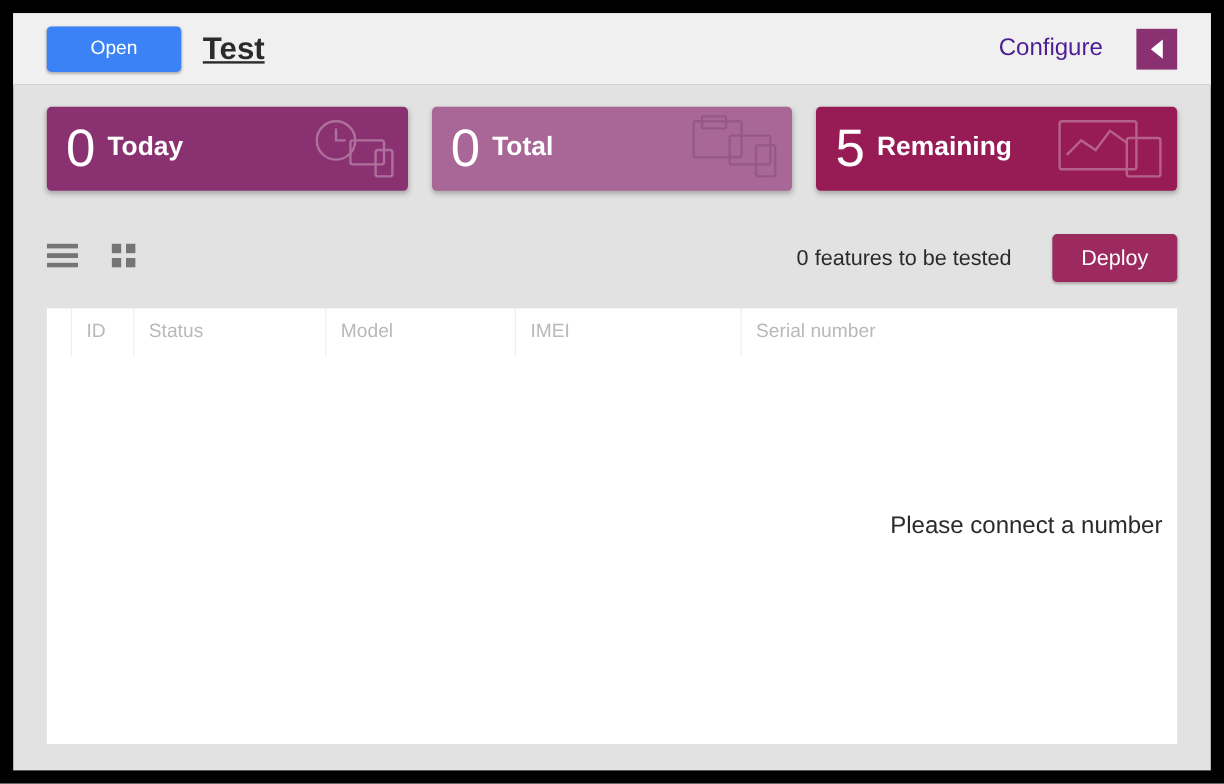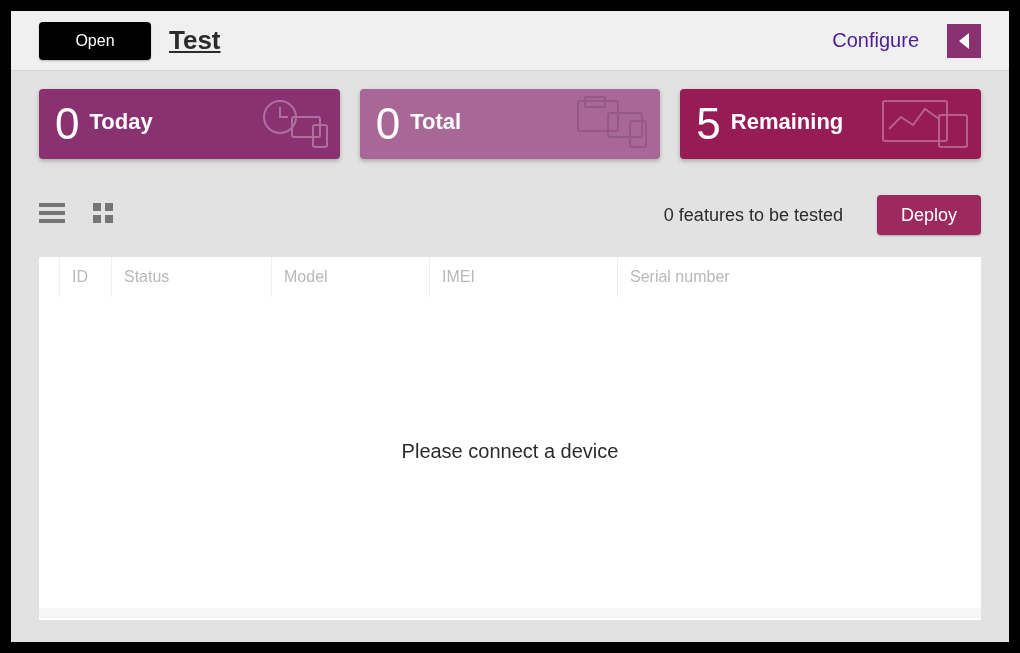--- a/index.html
+++ b/index.html
@@ -21,21 +21,21 @@
   .header {
     background: #f0f0f0;
     border-bottom: 1px solid #d4d4d4;
     height: 60px;
     display: flex;
     align-items: center;
     padding: 0 28px;
     gap: 18px;
   }
   .open-btn {
-    background: #000000;
+    background: #3b82f6;
     color: #fff;
     border: none;
     border-radius: 4px;
     width: 112px;
     height: 38px;
     font-size: 16px;
     cursor: pointer;
     box-shadow: 0 1px 2px rgba(0,0,0,.25);
   }
   .page-title {
@@ -128,21 +128,21 @@
     margin-left: 14px;
   }
 
   
   .table-wrap {
     margin: 22px 28px 22px 28px;
     background: #fff;
     flex: 1;
     position: relative;
     display: flex;
-    flex-direction: column;
+    flex-direction: row;
   }
   .thead {
     display: flex;
     height: 40px;
     align-items: center;
     color: #b9b9b9;
     font-size: 16px;
     font-weight: 500;
   }
   .th {
@@ -266,20 +266,20 @@
   <div class="table-wrap">
     <div class="thead">
       <div class="th col-blank"></div>
       <div class="th col-id">ID</div>
       <div class="th col-status">Status</div>
       <div class="th col-model">Model</div>
       <div class="th col-imei">IMEI</div>
       <div class="th col-serial">Serial number</div>
     </div>
     <div class="tbody">
-      <div class="empty-msg">Please connect a device</div>
+      <div class="empty-msg">Please connect a number</div>
     </div>
     <div class="hscroll">
       <div class="hscroll-track"></div>
     </div>
   </div>
 
 </div>
 
 </body></html>

